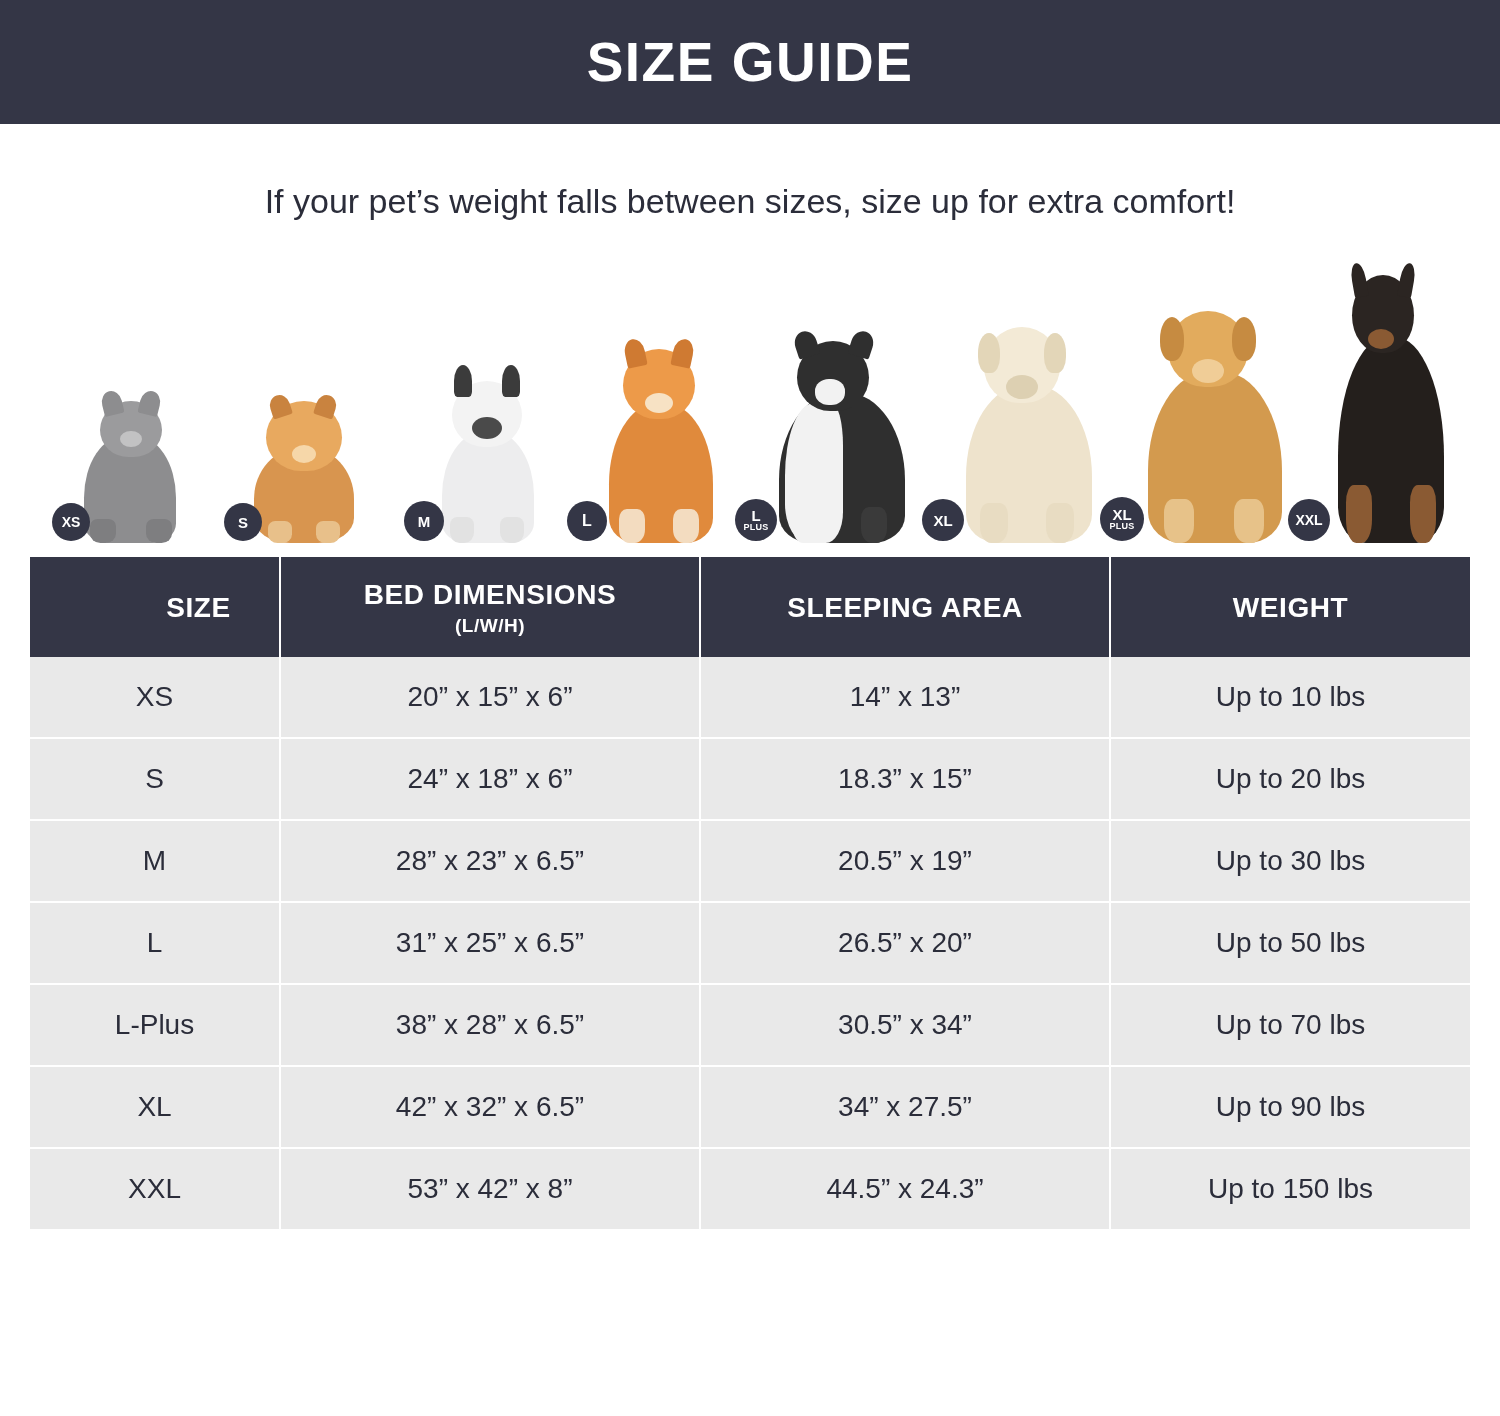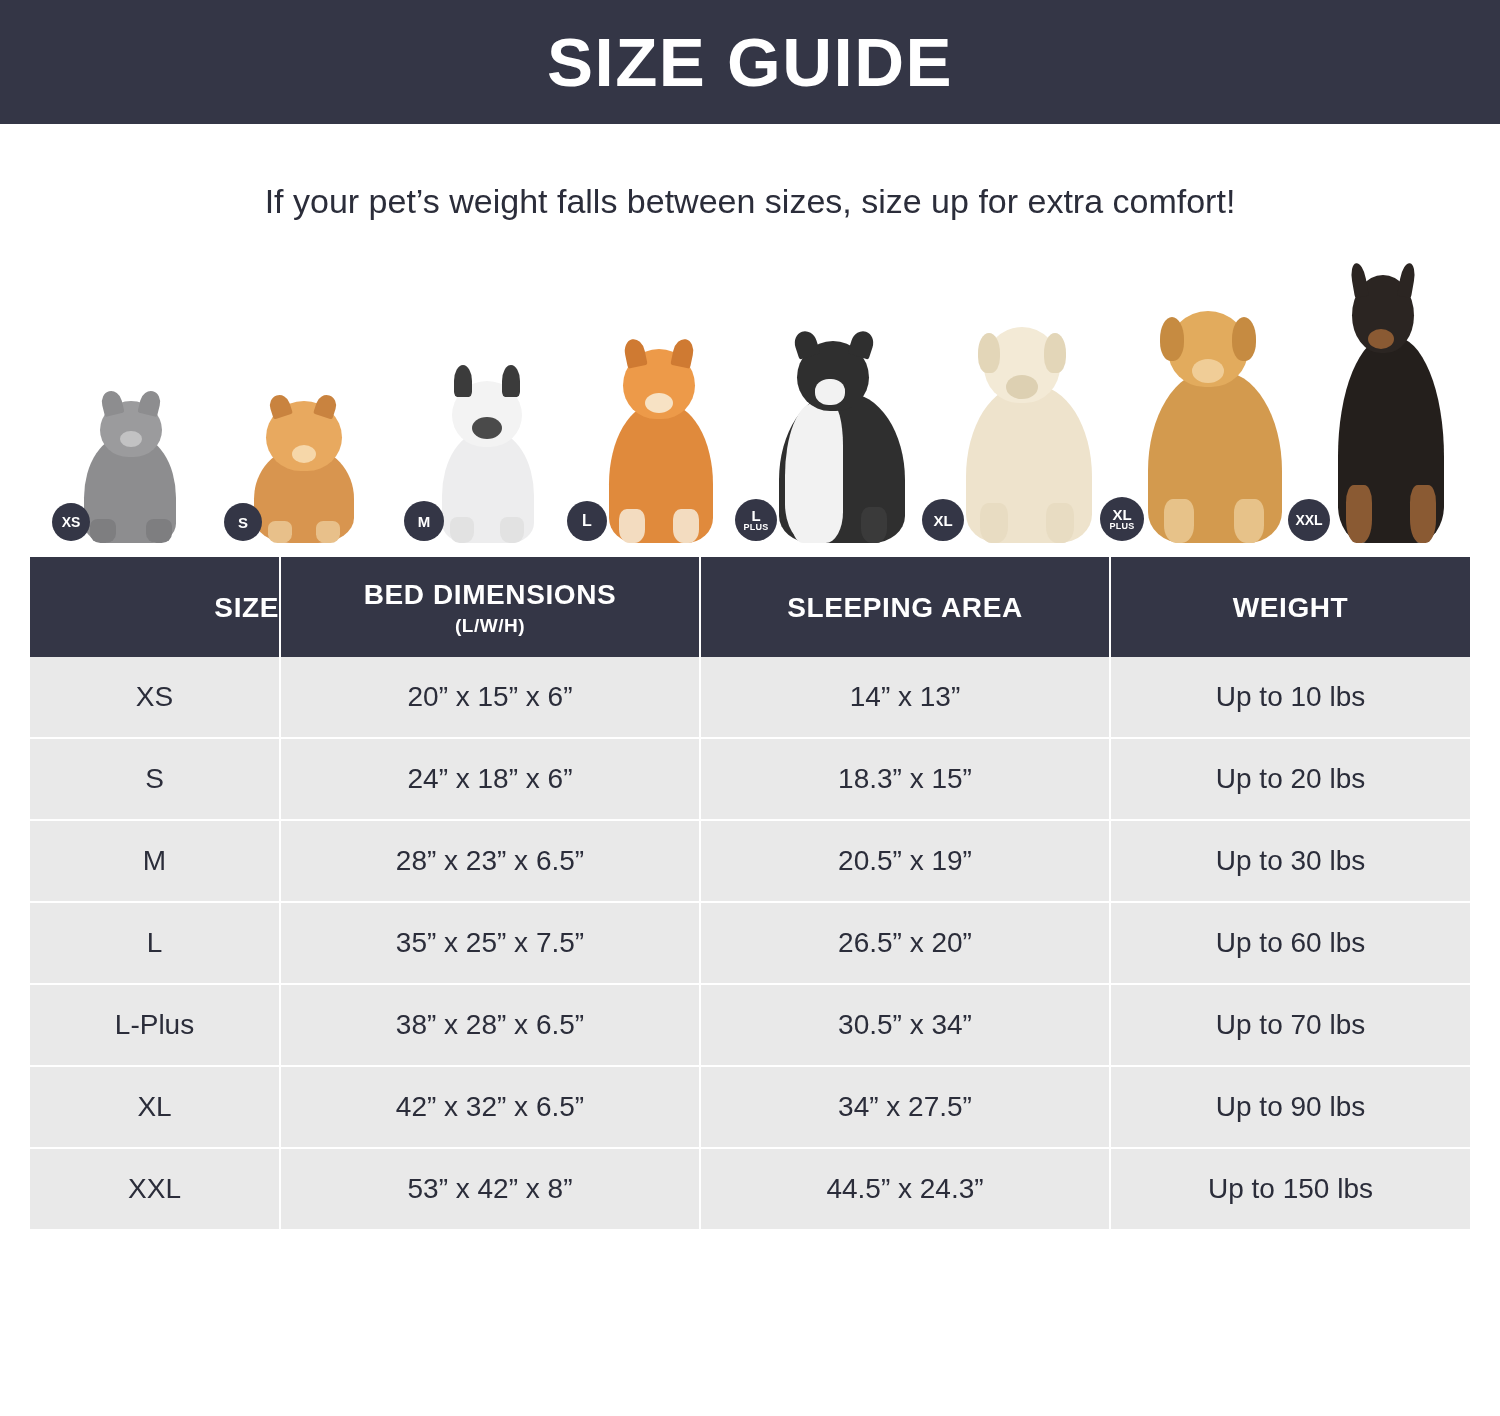--- a/index.html
+++ b/index.html
@@ -20,21 +20,21 @@
   .header-bar {
     width: 100%;
     height: 124px;
     background: #343646;
     display: flex;
     align-items: center;
     justify-content: center;
   }
   .header-title {
     color: #ffffff;
-    font-size: 69px;
+    font-size: 55px;
     font-weight: bold;
     letter-spacing: 1.5px;
   }
 
   
   .subtitle-wrap {
     width: 100%;
     padding-top: 58px;
     display: flex;
     justify-content: center;
@@ -115,21 +115,21 @@
     background: #343646;
     color: #ffffff;
     font-size: 28px;
     font-weight: bold;
     letter-spacing: .6px;
     padding: 22px 0 20px 0;
     text-align: center;
     border-right: 2px solid #ffffff;
   }
   thead th:last-child { border-right: none; text-align: center; }
-  thead th.left-pad { text-align: right; padding-left: 88px; }
+  thead th.left-pad { text-align: center; padding-left: 88px; }
   .sub-label {
     display: block;
     font-size: 19px;
     font-weight: bold;
     letter-spacing: .5px;
     margin-top: 4px;
   }
   tbody td {
     font-size: 28px;
     color: #2b2d3a;
@@ -318,23 +318,23 @@
         <td>Up to 20 lbs</td>
       </tr>
       <tr>
         <td>M</td>
         <td>28” x 23” x 6.5”</td>
         <td>20.5” x 19”</td>
         <td>Up to 30 lbs</td>
       </tr>
       <tr>
         <td>L</td>
-        <td>35” x 25” x 7.5”</td>
+        <td>31” x 25” x 6.5”</td>
         <td>26.5” x 20”</td>
-        <td>Up to 60 lbs</td>
+        <td>Up to 50 lbs</td>
       </tr>
       <tr>
         <td>L-Plus</td>
         <td>38” x 28” x 6.5”</td>
         <td>30.5” x 34”</td>
         <td>Up to 70 lbs</td>
       </tr>
       <tr>
         <td>XL</td>
         <td>42” x 32” x 6.5”</td>

